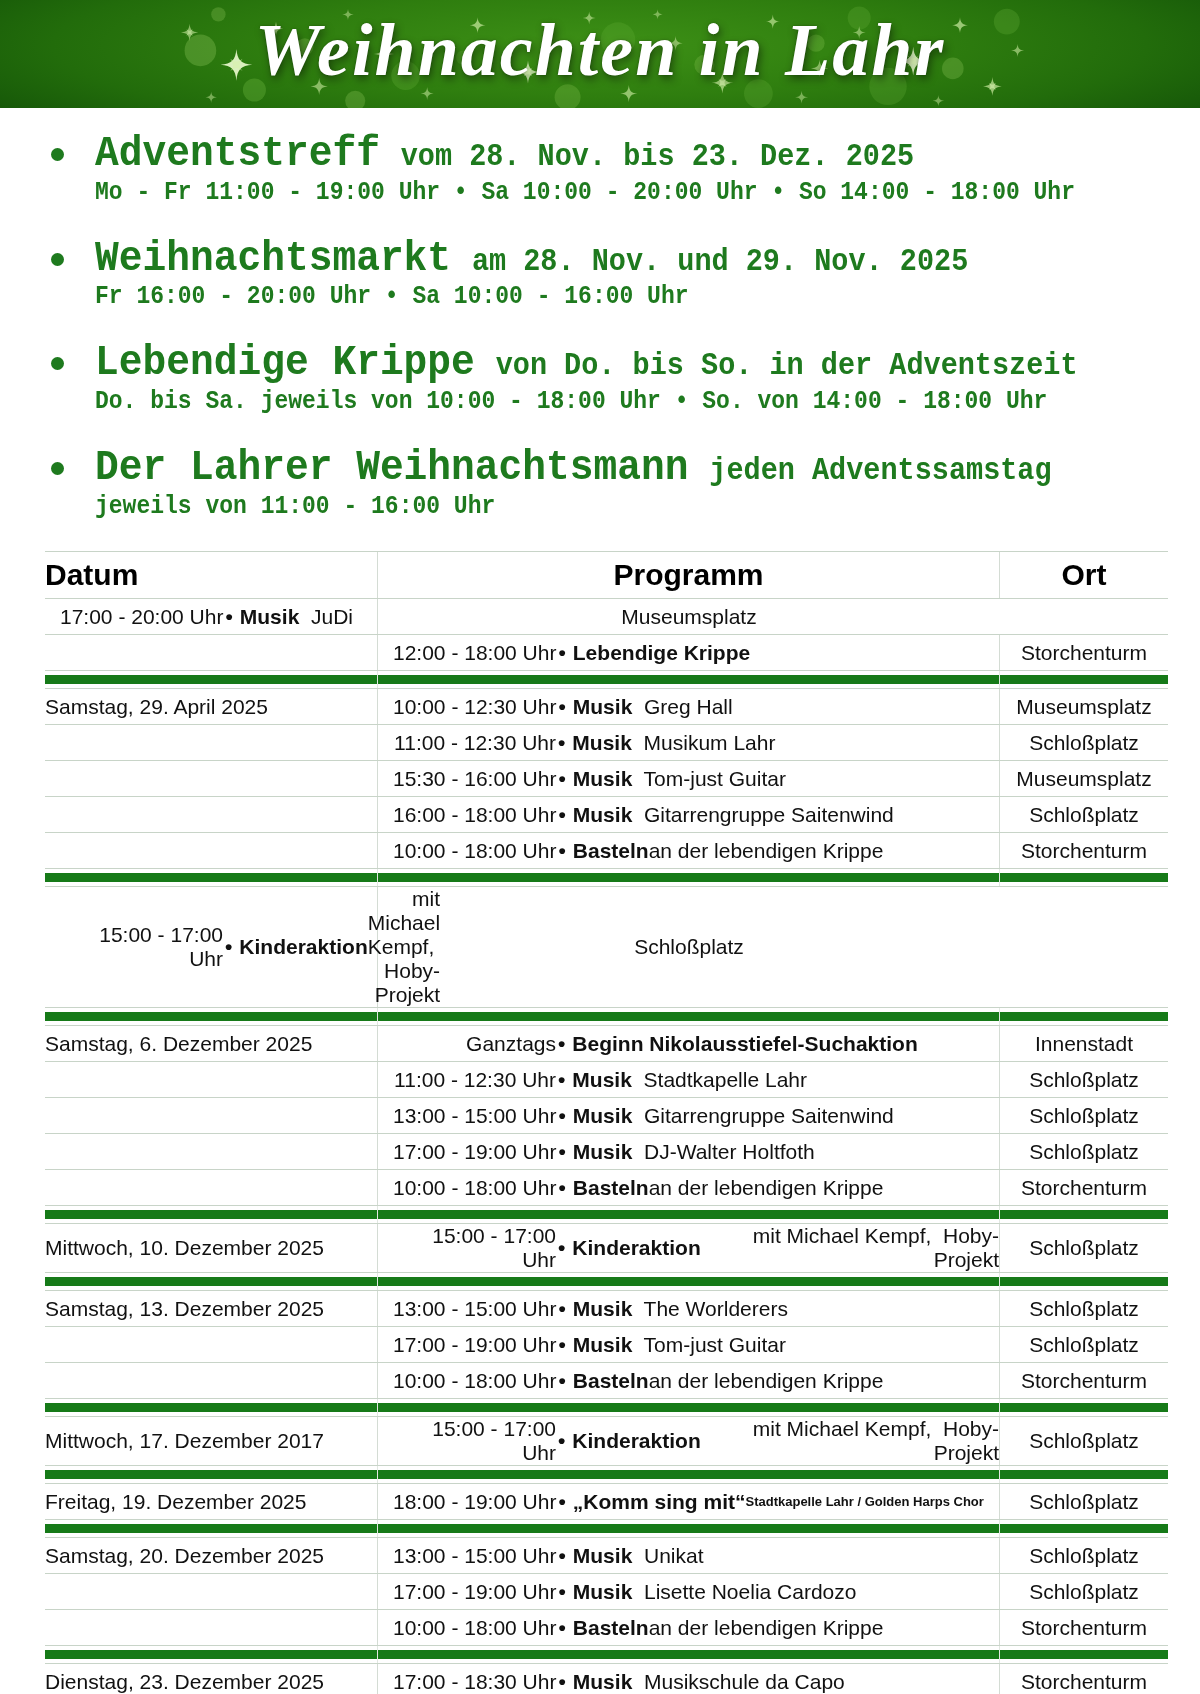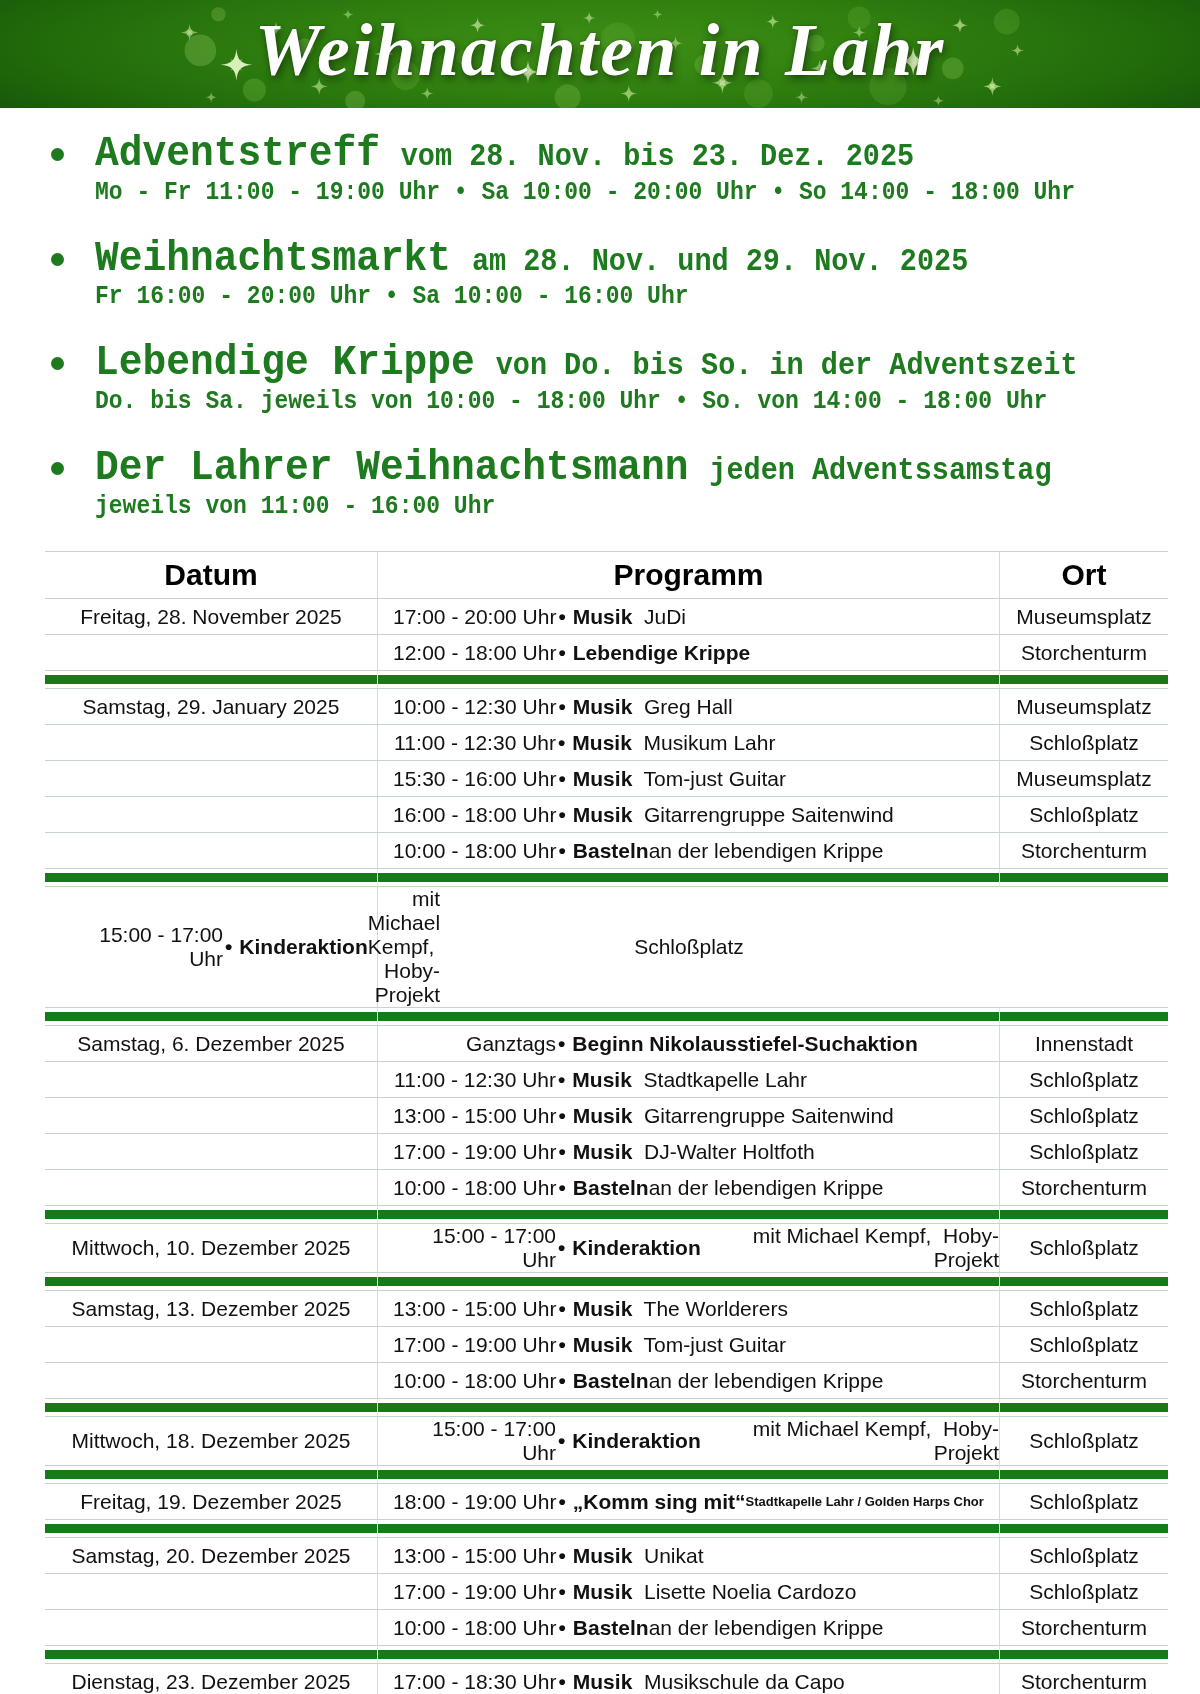--- a/index.html
+++ b/index.html
@@ -24,21 +24,21 @@
   .intro-head{white-space:nowrap;transform:scaleX(0.92);transform-origin:left center;color:#1e7a1e;line-height:1.02;}
   .intro-title{font-size:43px;font-weight:bold;}
   .intro-subtitle{font-size:31px;font-weight:bold;margin-left:13px;}
   .intro-times{white-space:nowrap;transform:scaleX(0.92);transform-origin:left center;
     color:#1e7a1e;font-size:25px;font-weight:bold;margin-top:3px;line-height:1.15;}
 
   
   .schedule{width:1123px;margin:30px 0 0 45px;border-top:1px solid #c8d4c8;}
   .tr{display:grid;grid-template-columns:333px 622px 168px;border-bottom:1px solid #c8d4c8;}
   .td{min-height:35px;display:flex;align-items:center;}
-  .td-datum{justify-content:center;border-right:1px solid #d4dcd4;
+  .td-datum{border-right:1px solid #d4dcd4;
     font-size:21px;color:#111;text-align:center;}
   .td-prog{border-right:1px solid #d4dcd4;padding-left:15px;font-size:21px;color:#111;text-align:right;}
   .td-ort{justify-content:center;font-size:21px;color:#111;text-align:center;}
   .tr-head .td{min-height:46px;}
   .th{font-size:30px;font-weight:bold;color:#000;}
   .ev-time{display:inline-block;min-width:163px;}
   .ev-bullet{margin:0 7px 0 2px;font-weight:bold;}
   .ev-label{font-weight:bold;}
   .ev-desc{}
   .ev-desc.small{font-size:13px;font-weight:bold;}
@@ -206,21 +206,20 @@
       </div>
       <div class="td td-prog" style="justify-content:center;padding-left:0;">
         <span class="th">Programm</span>
       </div>
       <div class="td td-ort">
         <span class="th">Ort</span>
       </div>
     </div>
     <div id="schedule-body">
         <div class="tr">
-          <div class="td td-datum">Freitag, 28. November 2025</div>
           <div class="td td-prog">
             <span class="ev-time">17:00 - 20:00 Uhr</span>
             <span class="ev-bullet">•</span>
             <span class="ev-label">Musik</span> 
             <span class="ev-desc">&nbsp; JuDi</span>
           </div>
           <div class="td td-ort">Museumsplatz</div>
         </div>
         <div class="tr">
           <div class="td td-datum"></div>
@@ -236,21 +235,21 @@
             <div class="sep-bar"></div>
           </div>
           <div class="td td-prog" style="padding-left: 0px;">
             <div class="sep-bar"></div>
           </div>
           <div class="td td-ort" style="padding-left: 0px;">
             <div class="sep-bar"></div>
           </div>
         </div>
         <div class="tr">
-          <div class="td td-datum">Samstag, 29. January 2025</div>
+          <div class="td td-datum">Samstag, 29. April 2025</div>
           <div class="td td-prog">
             <span class="ev-time">10:00 - 12:30 Uhr</span>
             <span class="ev-bullet">•</span>
             <span class="ev-label">Musik</span> 
             <span class="ev-desc">&nbsp; Greg Hall</span>
           </div>
           <div class="td td-ort">Museumsplatz</div>
         </div>
         <div class="tr">
           <div class="td td-datum"></div>
@@ -439,21 +438,21 @@
             <div class="sep-bar"></div>
           </div>
           <div class="td td-prog" style="padding-left: 0px;">
             <div class="sep-bar"></div>
           </div>
           <div class="td td-ort" style="padding-left: 0px;">
             <div class="sep-bar"></div>
           </div>
         </div>
         <div class="tr">
-          <div class="td td-datum">Mittwoch, 18. Dezember 2025</div>
+          <div class="td td-datum">Mittwoch, 17. Dezember 2017</div>
           <div class="td td-prog">
             <span class="ev-time">15:00 - 17:00 Uhr</span>
             <span class="ev-bullet">•</span>
             <span class="ev-label">Kinderaktion</span> 
             <span class="ev-desc">mit Michael Kempf,&nbsp; Hoby-Projekt</span>
           </div>
           <div class="td td-ort">Schloßplatz</div>
         </div>
         <div class="tr sep-row">
           <div class="td td-datum" style="padding-left: 0px;">

